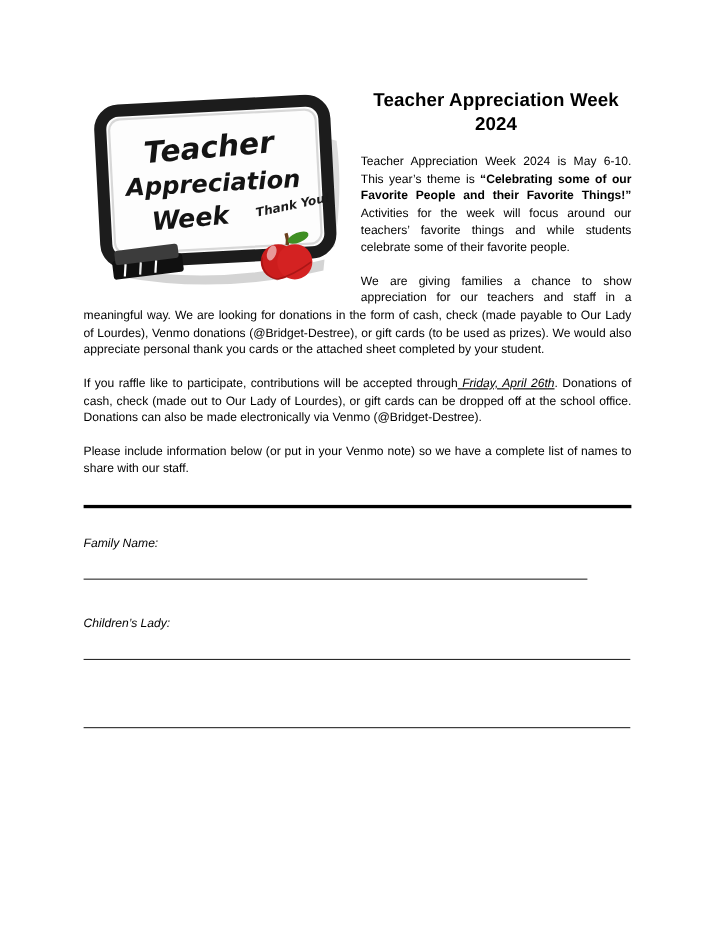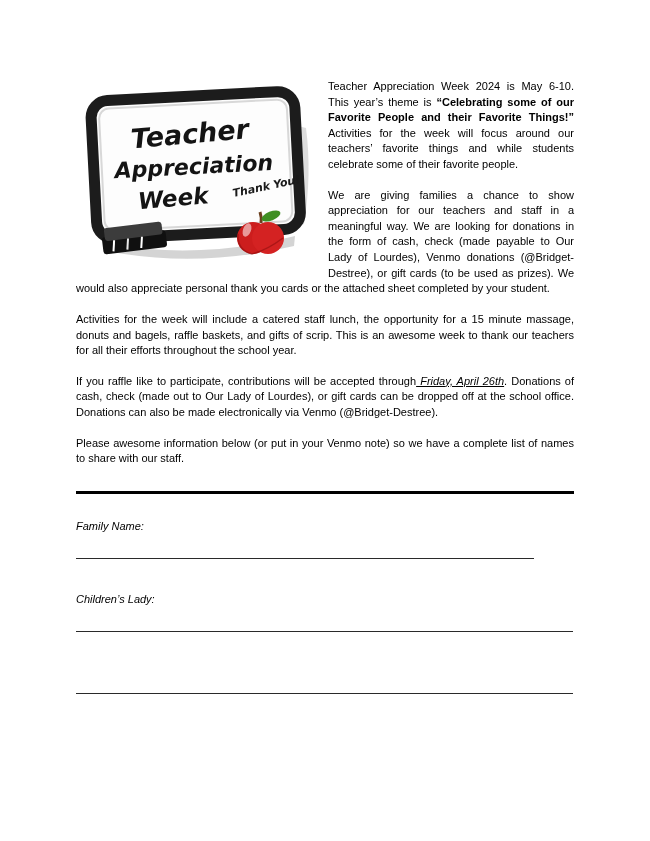--- a/index.html
+++ b/index.html
@@ -88,30 +88,33 @@
         <path d="M10 2 Q12 8 11 13" stroke="#6b3f1d" stroke-width="3" fill="none"></path>
         <ellipse cx="21" cy="6" rx="10" ry="4.5" fill="#3f8f23" transform="rotate(-22 21 6)"></ellipse>
         <circle cx="3" cy="28" r="16" fill="#cc1d1d"></circle>
         <circle cx="18" cy="28" r="16" fill="#d42222"></circle>
         <path d="M-12 24 Q-13 40 2 44 Q17 40 33 28" fill="none" stroke="#8f0f0f" stroke-width="1.5" opacity="0.6"></path>
         <ellipse cx="-3" cy="20" rx="4" ry="7" fill="#ffffff" opacity="0.55" transform="rotate(20 -3 20)"></ellipse>
       </g>
     </svg>
   </div>
 
+  <div class="doc-title">
+    <div>Teacher Appreciation Week</div>
+    <div>2024</div>
+  </div>
 
   <p class="body"><span>Teacher Appreciation Week 2024 is May 6-10.  This year’s theme is </span><span class="bold">“Celebrating some of our Favorite People and their Favorite Things!”</span><span>  Activities for the week will focus around our teachers’ favorite things and while students celebrate some of their favorite people.</span></p>
 
   <p class="body">We are giving families a chance to show appreciation for our teachers and staff in a meaningful way.  We are looking for donations in the form of cash, check (made payable to Our Lady of Lourdes), Venmo donations (@Bridget-Destree), or gift cards (to be used as prizes).  We would also appreciate personal thank you cards or the attached sheet completed by your student.</p>
 
-  <p class="body">Activities for the week will include a catered staff lunch, the opportunity for a 15 minute massage, donuts and bagels, raffle baskets, and gifts of scrip.  This is an awesome week to thank our teachers for all their efforts throughout the school year.</p>
 
   <p class="body"><span>If you raffle like to participate, contributions will be accepted through</span><span class="biu"> Friday, April 26th</span><span>.  Donations of cash, check (made out to Our Lady of Lourdes), or gift cards can be dropped off at the school office.  Donations can also be made electronically via Venmo (@Bridget-Destree).</span></p>
 
-  <p class="body">Please awesome information below (or put in your Venmo note) so we have a complete list of names to share with our staff.</p>
+  <p class="body">Please include information below (or put in your Venmo note) so we have a complete list of names to share with our staff.</p>
 
 
 
   <hr class="divider">
 
 
   <div class="field-label">Family Name:</div>
   <div class="write-line family"></div>
 
   <div class="field-label">Children’s Lady:</div>

